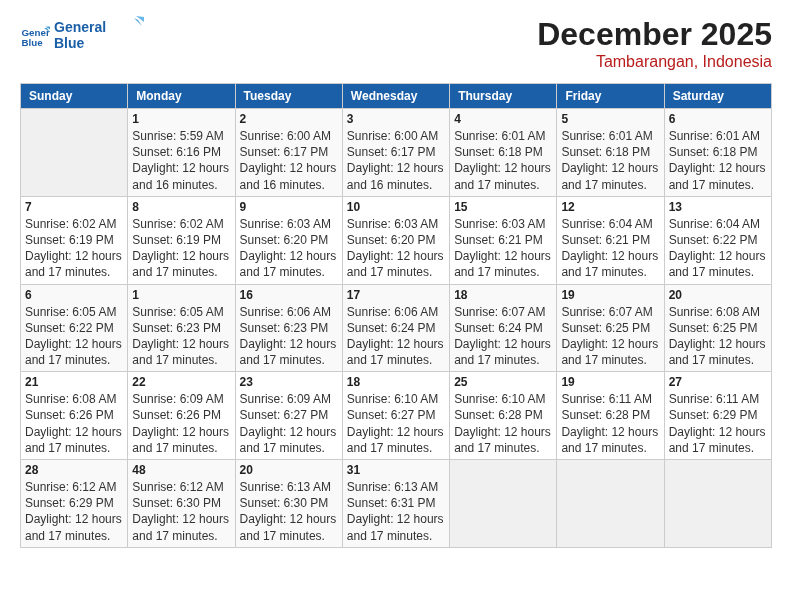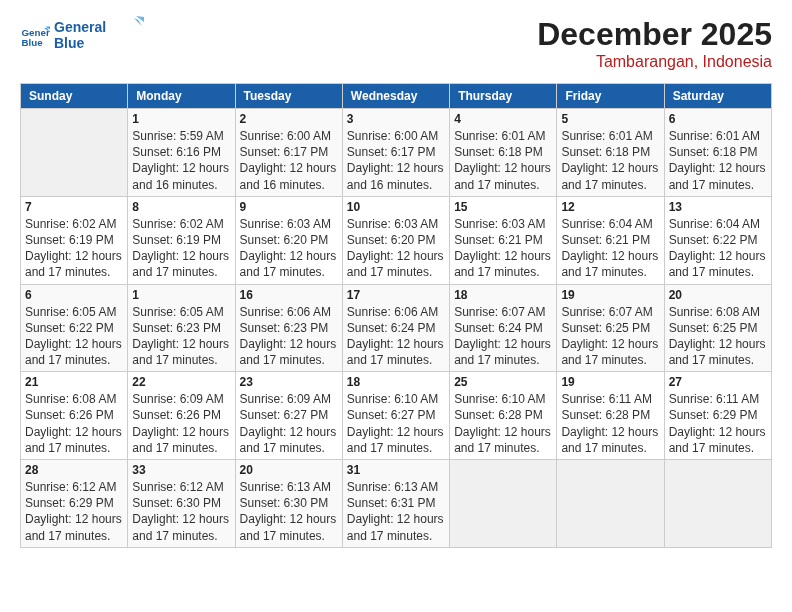--- a/index.html
+++ b/index.html
@@ -356,21 +356,21 @@
         <tr>
           <td>
         <span class="day-num">28</span>
         <div class="day-info">
           <span>Sunrise: 6:12 AM</span><br>
           <span>Sunset: 6:29 PM</span><br>
           <span>Daylight: 12 hours and 17 minutes.</span>
         </div>
       </td>
           <td>
-        <span class="day-num">33</span>
+        <span class="day-num">48</span>
         <div class="day-info">
           <span>Sunrise: 6:12 AM</span><br>
           <span>Sunset: 6:30 PM</span><br>
           <span>Daylight: 12 hours and 17 minutes.</span>
         </div>
       </td>
           <td>
         <span class="day-num">20</span>
         <div class="day-info">
           <span>Sunrise: 6:13 AM</span><br>

